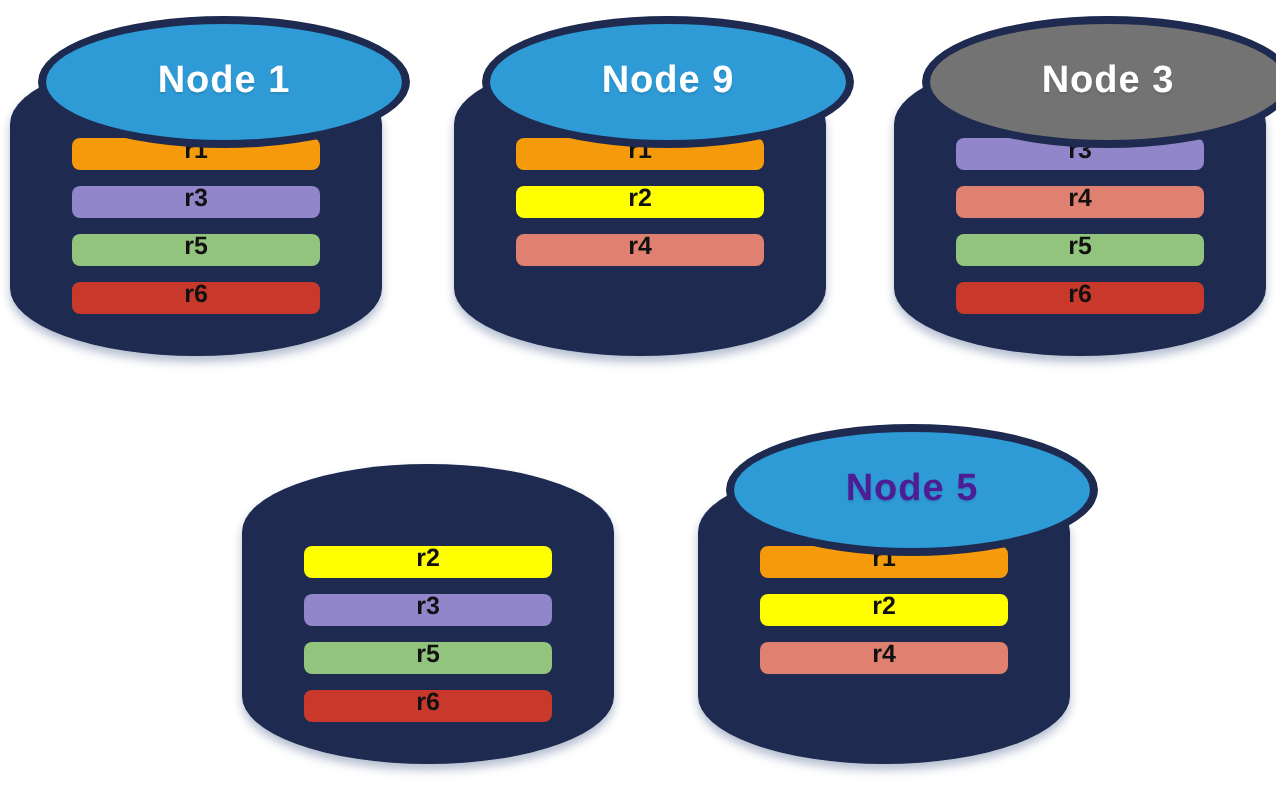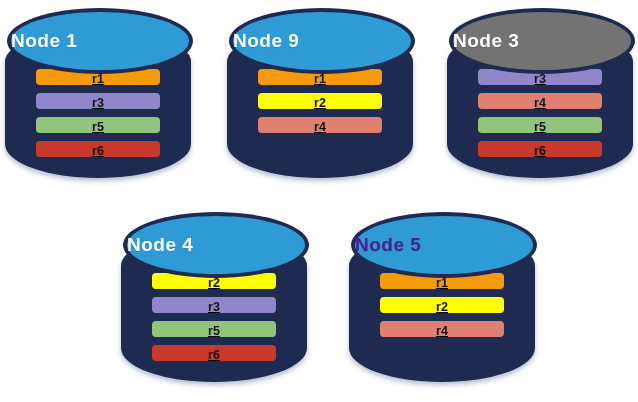--- a/index.html
+++ b/index.html
@@ -34,30 +34,31 @@
     top: 22px;
     width: 186px;
     height: 150px;
     background: #1e2a4f;
     border-radius: 93px / 34px;
     box-shadow: 0 3px 5px rgba(90,110,150,0.45);
   }
 
   .cyl-top {
     position: absolute;
-    left: 2px;
+    left: 14px;
     top: 2px;
     width: 178px;
     height: 58px;
     background: #2e9bd6;
     border: 4px solid #1e2a4f;
     border-radius: 50%;
     box-sizing: content-box;
     display: flex;
     align-items: center;
+    justify-content: center;
   }
 
   .node-title {
     color: #ffffff;
     font-size: 19px;
     font-weight: bold;
     letter-spacing: 0.5px;
     white-space: nowrap;
     text-shadow: 0 1px 1px rgba(0,0,0,0.12);
   }
@@ -70,24 +71,23 @@
     width: 124px;
     display: flex;
     flex-direction: column;
     gap: 8px;
   }
 
   .record-bar {
     height: 16px;
     border-radius: 4px;
     display: flex;
-    align-items: flex-end;
+    align-items: flex-start;
     justify-content: center;
     box-sizing: border-box;
-    text-decoration: underline;
   }
 
   .record-label {
     font-size: 12.5px;
     font-weight: bold;
     color: #111111;
     line-height: 1;
   }
 </style>
 </head>
@@ -160,23 +160,20 @@
         <div class="record-bar" style="background: rgb(145, 134, 201);">
           <span class="record-label" style="color: rgb(17, 17, 17);">r3</span>
         </div>
         <div class="record-bar" style="background: rgb(146, 196, 125);">
           <span class="record-label" style="color: rgb(17, 17, 17);">r5</span>
         </div>
         <div class="record-bar" style="background: rgb(200, 57, 43);">
           <span class="record-label" style="color: rgb(17, 17, 17);">r6</span>
         </div>
       </div>
-      <div class="cyl-top" style="background: rgb(46, 155, 214); border-color: rgb(30, 42, 79);">
-        <div class="node-title" style="color: rgb(255, 255, 255);">Node  4</div>
-      </div>
     </div>
     <div class="node" style="left: 349px; top: 210px;">
       <div class="cyl-body" style="background: rgb(30, 42, 79);"></div>
       <div class="records">
         <div class="record-bar" style="background: rgb(245, 154, 11);">
           <span class="record-label" style="color: rgb(17, 17, 17);">r1</span>
         </div>
         <div class="record-bar" style="background: rgb(255, 255, 0);">
           <span class="record-label" style="color: rgb(17, 17, 17);">r2</span>
         </div>

